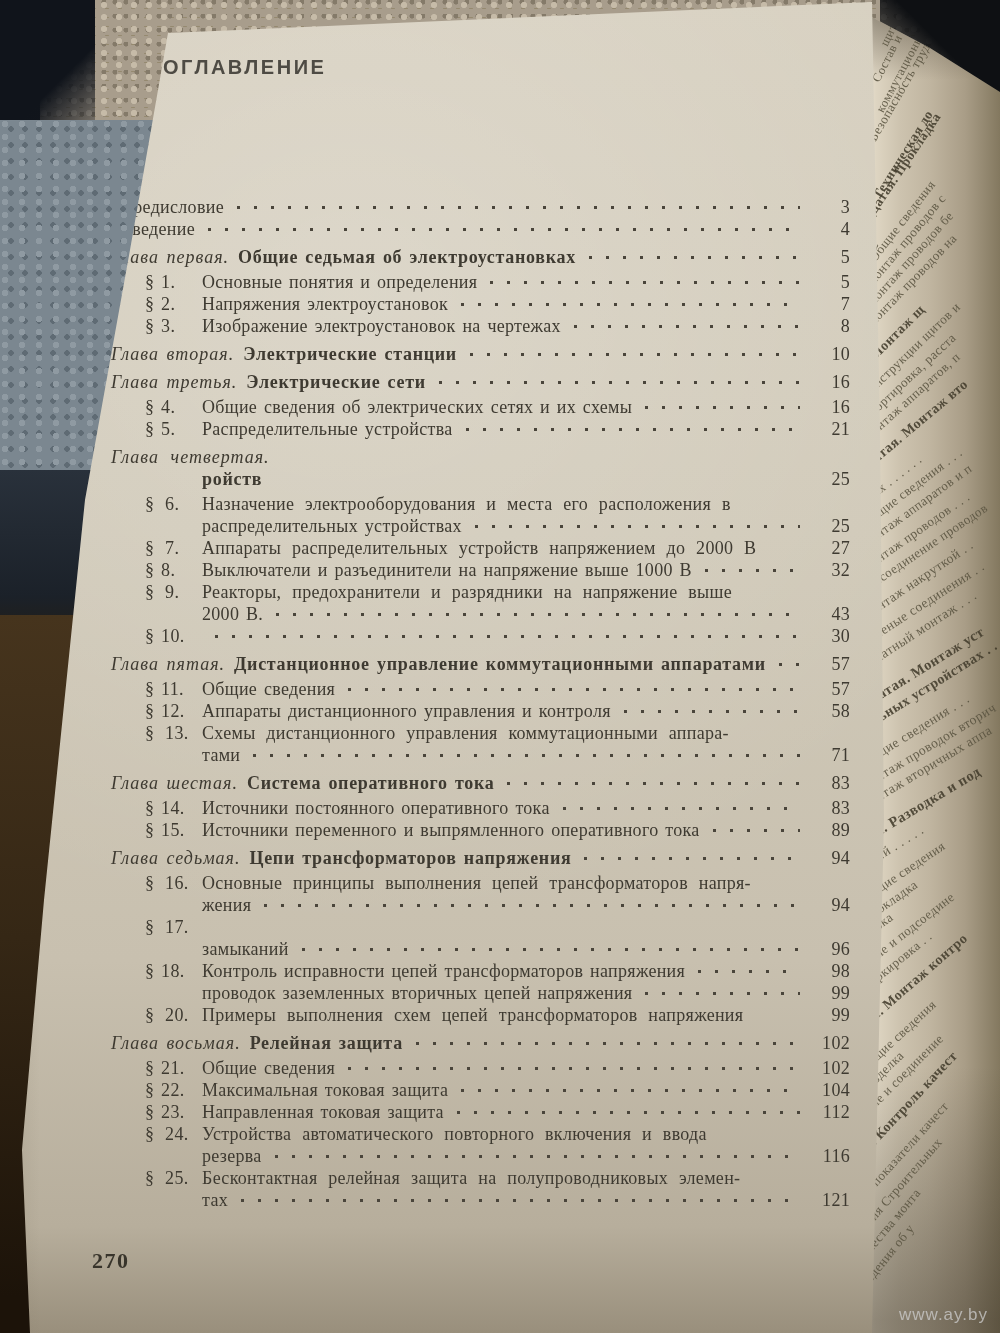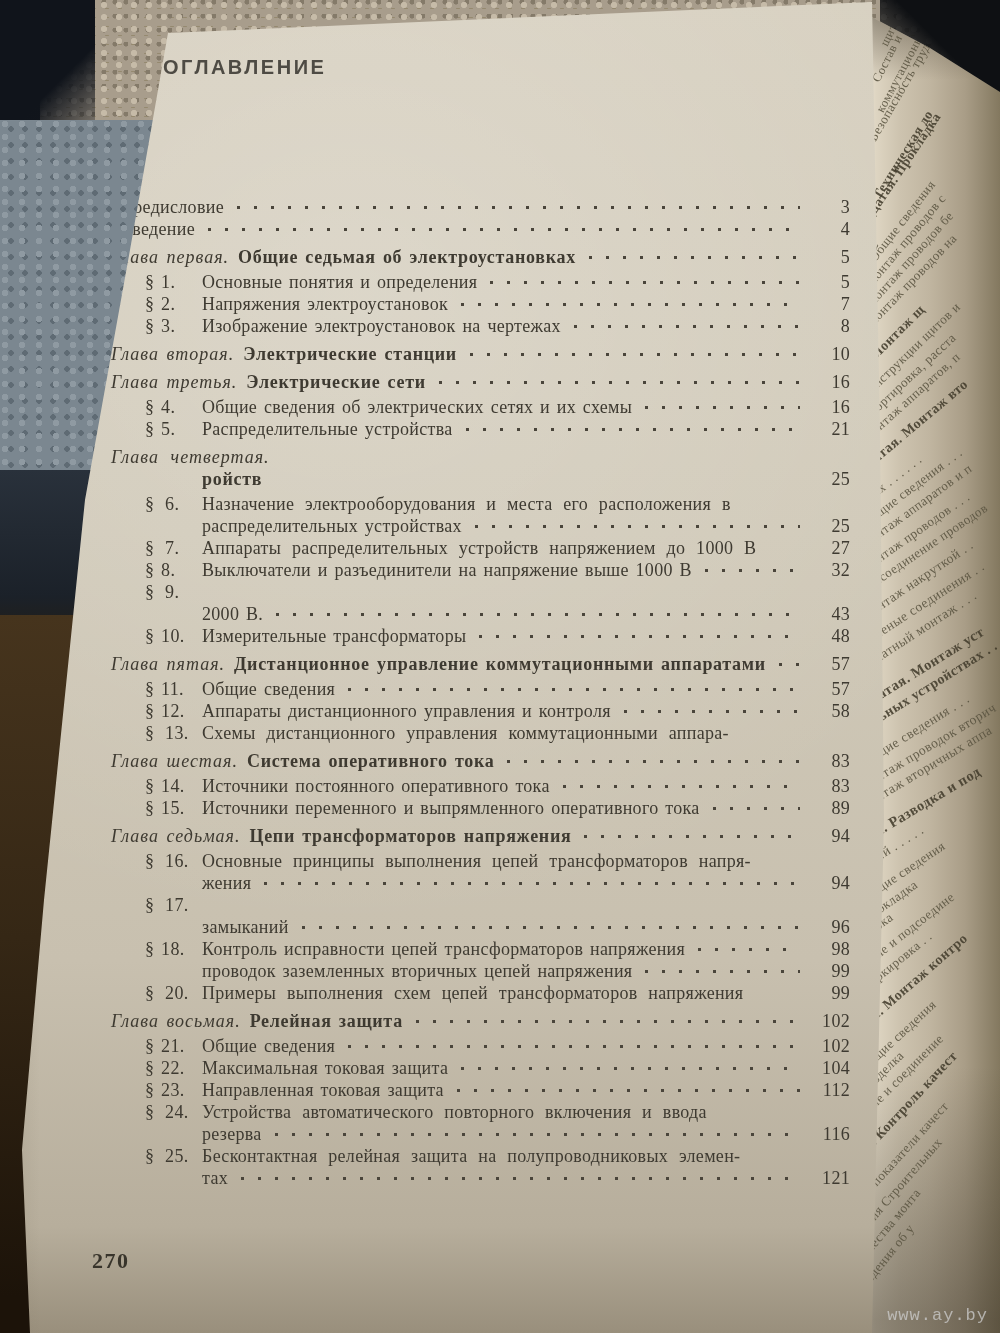--- a/index.html
+++ b/index.html
@@ -92,21 +92,21 @@
     background-size:17px 5px;background-repeat:repeat-x;background-position:0 0;
   }
   .sp{flex:1;}
   .pg{flex:none;min-width:40px;text-align:right;}
   .folio{
     position:absolute;left:92px;top:1248px;
     font-size:22px;font-weight:bold;letter-spacing:1.5px;color:#38342b;
   }
   .watermark{
     position:absolute;right:12px;bottom:8px;
-    font-family:Liberation Mono, monospace;
+    font-family:Liberation Sans, sans-serif;
     font-size:17px;color:rgba(205,205,205,.75);letter-spacing:1px;
   }
 </style>
 </head>
 <body>
 
 <div class="photo">
   <div class="bg-blanket"></div>
   <div class="bg-corner-dark"></div>
   <div class="bg-topright-dark"></div>
@@ -236,43 +236,43 @@
           <span class="secnum">§ 6.</span>
           <span class="txt">Назначение электрооборудования и места его расположения в</span>
         </div>
         <div class="row cont">
           <span class="txt">распределительных устройствах</span>
           <span class="lead"></span>
           <span class="pg">25</span>
         </div>
         <div class="row sec wide">
           <span class="secnum">§ 7.</span>
-          <span class="txt">Аппараты распределительных устройств напряжением до 1000 В</span>
+          <span class="txt">Аппараты распределительных устройств напряжением до 2000 В</span>
           <span class="sp"></span>
           <span class="pg">27</span>
         </div>
         <div class="row sec">
           <span class="secnum">§ 8.</span>
           <span class="txt">Выключатели и разъединители на напряжение выше 1000 В</span>
           <span class="lead"></span>
           <span class="pg">32</span>
         </div>
         <div class="row sec wide">
           <span class="secnum">§ 9.</span>
+          <span class="txt">Реакторы, предохранители и разрядники на напряжение выше</span>
         </div>
         <div class="row cont">
           <span class="txt">2000 В.</span>
           <span class="lead"></span>
           <span class="pg">43</span>
         </div>
         <div class="row sec">
           <span class="secnum">§ 10.</span>
-          <span class="txt">Измерительные трансформаторы</span>
-          <span class="lead"></span>
-          <span class="pg">48</span>
+          <span class="lead"></span>
+          <span class="pg">30</span>
         </div>
         <div class="row chapter mb">
           <span class="pre">Глава пятая.</span>
           <span class="txt">Дистанционное управление коммутационными аппаратами</span>
           <span class="lead"></span>
           <span class="pg">57</span>
         </div>
         <div class="row sec">
           <span class="secnum">§ 11.</span>
           <span class="txt">Общие сведения</span>
@@ -281,20 +281,25 @@
         </div>
         <div class="row sec">
           <span class="secnum">§ 12.</span>
           <span class="txt">Аппараты дистанционного управления и контроля</span>
           <span class="lead"></span>
           <span class="pg">58</span>
         </div>
         <div class="row sec wide">
           <span class="secnum">§ 13.</span>
           <span class="txt">Схемы дистанционного управления коммутационными аппара-</span>
+        </div>
+        <div class="row cont">
+          <span class="txt">тами</span>
+          <span class="lead"></span>
+          <span class="pg">71</span>
         </div>
         <div class="row chapter mb">
           <span class="pre">Глава шестая.</span>
           <span class="txt">Система оперативного тока</span>
           <span class="lead"></span>
           <span class="pg">83</span>
         </div>
         <div class="row sec">
           <span class="secnum">§ 14.</span>
           <span class="txt">Источники постоянного оперативного тока</span>

